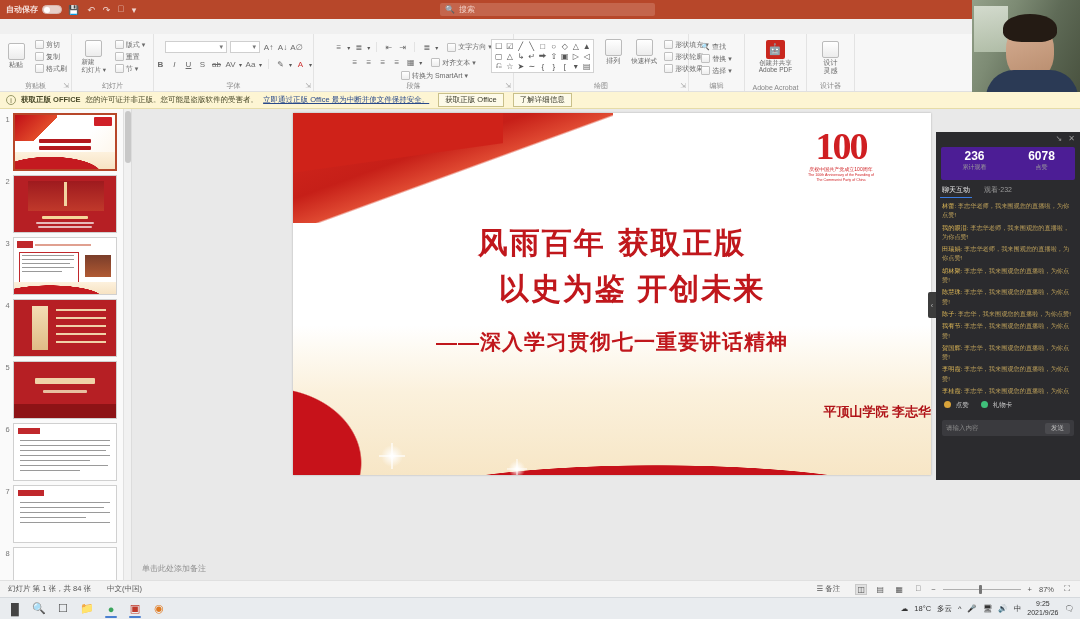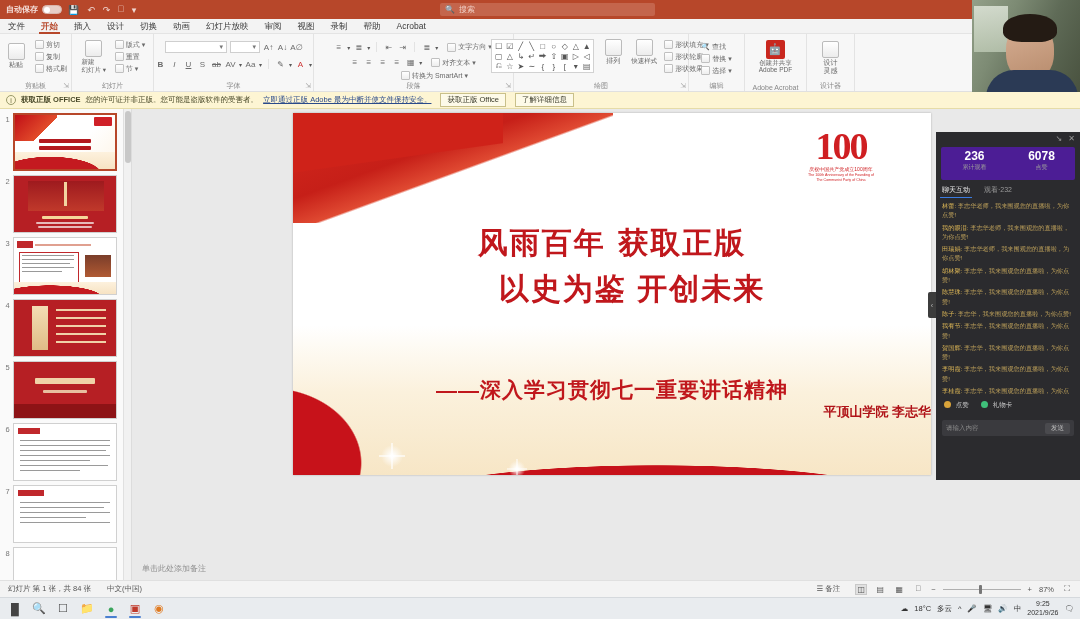--- a/index.html
+++ b/index.html
@@ -204,21 +204,21 @@
     position:absolute; left:0; right:0; top:110px; text-align:center;
     font-size:30px; font-weight:bold; color:#c0171c; letter-spacing:2px;
     font-family:"DejaVu Sans","Liberation Sans",sans-serif;
   }
   .s-h2 {
     position:absolute; left:0; right:0; top:156px; text-align:center;
     font-size:30px; font-weight:bold; color:#c0171c; letter-spacing:2px;padding-left:40px;
   }
   .s-sub {
     position:absolute; left:0; right:0; top:215px; text-align:center;
-    font-size:21px; font-weight:bold; color:#c0171c; letter-spacing:1px;margin-top:48px;
+    font-size:21px; font-weight:bold; color:#c0171c; letter-spacing:1px;
   }
   .s-author {
     position:absolute; left:0; right:0; top:290px; text-align:right;
     font-size:13px; font-weight:bold; color:#b01318;
   }
   .s-bottomwave {
     position:absolute; left:0; right:0; bottom:0; height:150px;
     background:
       radial-gradient(ellipse 360px 52px at 57% 118%, #c7121a 0 70%, rgba(255,255,255,0) 71%),
       radial-gradient(ellipse 150px 120px at -4% 92%, #c7121a 0 62%, rgba(255,255,255,0) 63%),
@@ -366,34 +366,20 @@
       <span>🔍</span>
       <span>搜索</span>
     </div>
     <div class="tb-right">
       <span class="tb-icon">–</span>
       <span class="tb-icon">□</span>
       <span class="tb-icon">✕</span>
     </div>
   </div>
 
-  <div class="ribbon-tabs">
-    <div class="tab">文件</div>
-    <div class="tab active">开始</div>
-    <div class="tab">插入</div>
-    <div class="tab">设计</div>
-    <div class="tab">切换</div>
-    <div class="tab">动画</div>
-    <div class="tab">幻灯片放映</div>
-    <div class="tab">审阅</div>
-    <div class="tab">视图</div>
-    <div class="tab">录制</div>
-    <div class="tab">帮助</div>
-    <div class="tab">Acrobat</div>
-  </div>
 
   <div class="ribbon">
 
     <div class="rgroup" style="width:72px">
       <div class="rrow" style="margin-top:3px">
         <div class="bigbtn">
           <span class="bigicon"></span>
           <span>粘贴</span>
         </div>
         <div class="rcol">
@@ -618,21 +604,21 @@
         <span>灵感</span>
       </div>
       <div class="rlabel">设计器</div>
     </div>
   </div>
 
   <div class="banner">
     <span class="info-circle">i</span>
     <b>获取正版 OFFICE</b>
     <span>您的许可证并非正版。您可能是盗版软件的受害者。</span>
-    <span class="lnk">立即通过正版 Adobe 最为中断并使文件保持安全。</span>
+    <span class="lnk">立即通过正版 Office 最为中断并使文件保持安全。</span>
     <button class="bbtn">获取正版 Office</button>
     <button class="bbtn">了解详细信息</button>
   </div>
 
   <div class="thumbs">
 
     <div class="thumb-row">
       <div class="thumb-num">1</div>
       <div class="thumb sel mini-title">
         <div class="mini-corner"></div>

